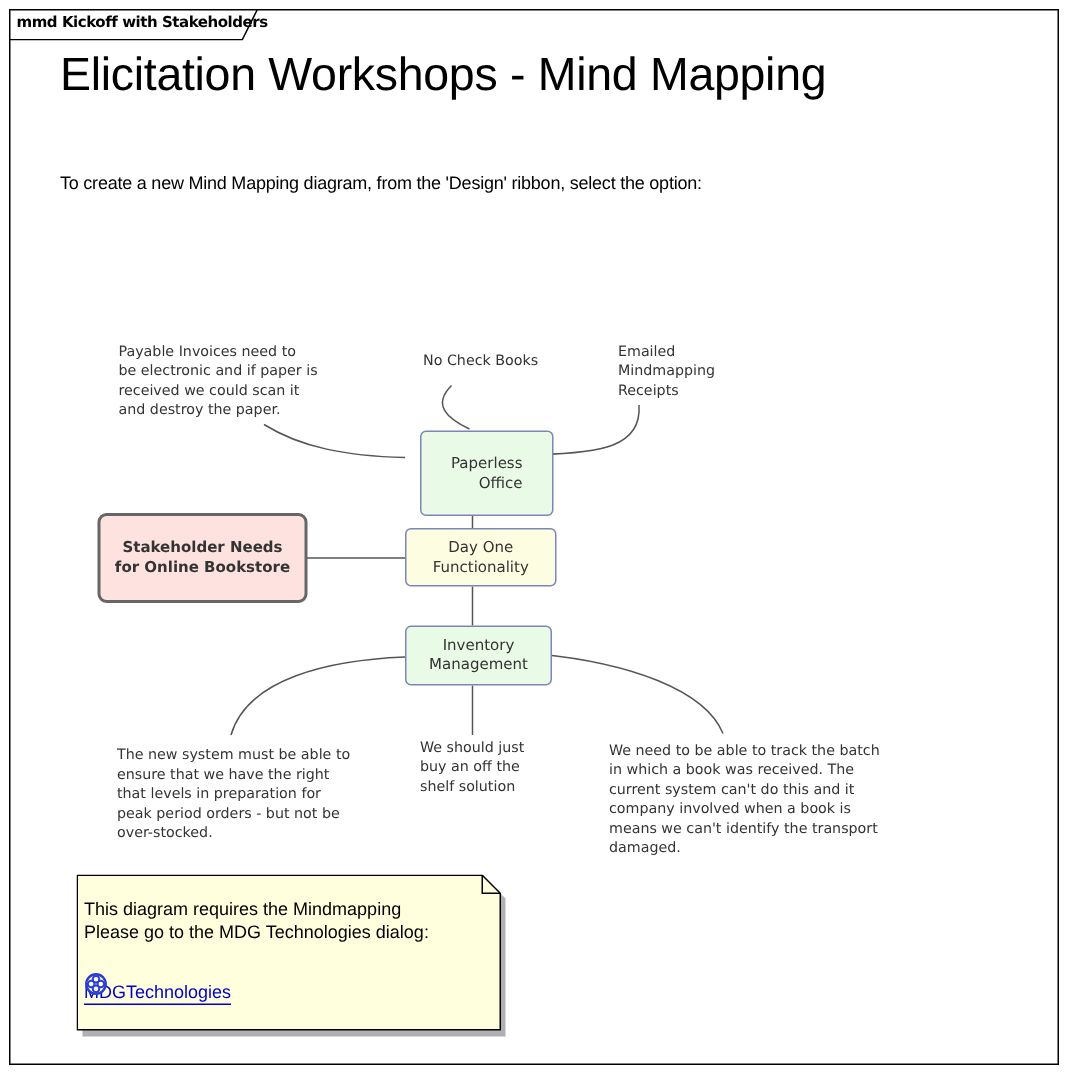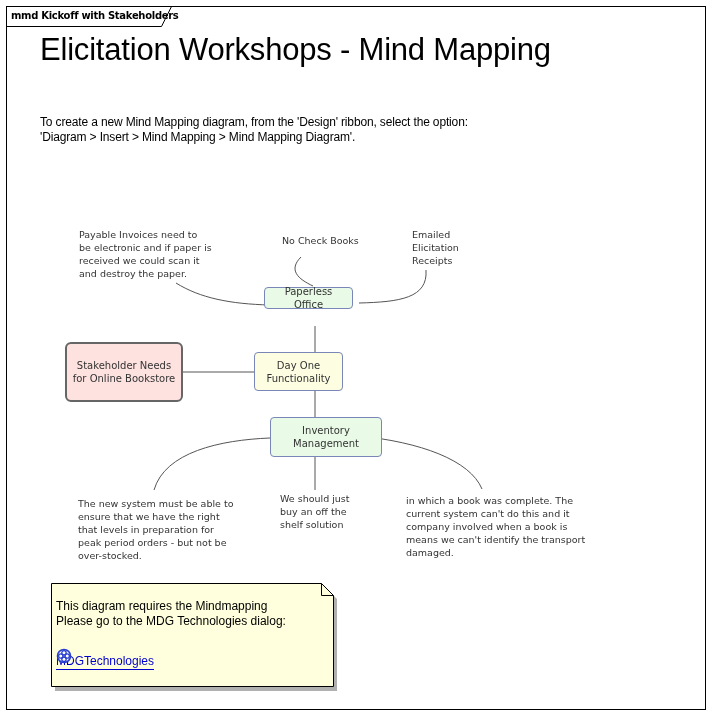--- a/index.html
+++ b/index.html
@@ -36,21 +36,20 @@
     <polyline points="0.5,20.5 155.5,20.5 165.5,0.5" fill="none" stroke="#000" stroke-width="1"></polyline>
   </svg>
   <span class="frame-tab-label">mmd Kickoff with Stakeholders</span>
 </div>
 
 <div class="title">Elicitation Workshops - Mind Mapping</div>
 
 <div class="desc">
   <div class="gap"></div>
   <p>To create a new Mind Mapping diagram, from the 'Design' ribbon, select the option:</p>
-  <p>'Diagram &gt; Insert &gt; Mind Mapping &gt; Mind Mapping Diagram'.</p>
 </div>
 
 <svg class="links" width="712" height="716">
   <g fill="none" stroke="#555" stroke-width="1">
 
     <line x1="183" y1="372" x2="270" y2="372"></line>
 
     <line x1="315" y1="326" x2="315" y2="352"></line>
 
     <line x1="315" y1="391" x2="315" y2="417"></line>
@@ -58,81 +57,82 @@
     <path d="M270,305 C230,304 200,298 176,283"></path>
     <path d="M313,286 C298,279 288,270 301,257"></path>
     <path d="M359,303 C400,302 428,298 426,270"></path>
 
     <path d="M270,438 C220,440 165,452 154,490"></path>
     <line x1="315" y1="457" x2="315" y2="490"></line>
     <path d="M359,436 C420,442 470,460 482,489"></path>
   </g>
 </svg>
 
-<div class="node central" style="left:65px; top:342px; width:118px; height:60px;">
+<div class="node central" style="left:65px; top:342px; width:140px; height:60px;font-weight:bold;">
   <div>
     <div>Stakeholder Needs</div>
     <div>for Online Bookstore</div>
   </div>
 </div>
 
-<div class="node green" style="left:264px; top:287px; width:89px; height:22px;">
+<div class="node green" style="left:280px; top:287px; width:89px; height:57px;text-align:right;">
   <div>
     <div>Paperless</div>
     <div>Office</div>
   </div>
 </div>
 
-<div class="node yellow" style="left:254px; top:352px; width:89px; height:39px;">
+<div class="node yellow" style="left:270px; top:352px; width:101px; height:39px;">
   <div>
     <div>Day One</div>
     <div>Functionality</div>
   </div>
 </div>
 
-<div class="node green" style="left:270px; top:417px; width:112px; height:40px;">
+<div class="node green" style="left:270px; top:417px; width:98px; height:40px;">
   <div>
     <div>Inventory</div>
     <div>Management</div>
   </div>
 </div>
 
 <div class="note-text" style="left:79px; top:228px;">
   <div>Payable Invoices need to</div>
   <div>be electronic and if paper is</div>
   <div>received we could scan it</div>
   <div>and destroy the paper.</div>
 </div>
 
 <div class="note-text" style="left:282px; top:234px;">
   <div>No Check Books</div>
 </div>
 
 <div class="note-text" style="left:412px; top:228px;">
   <div>Emailed</div>
-  <div>Elicitation</div>
+  <div>Mindmapping</div>
   <div>Receipts</div>
 </div>
 
 <div class="note-text" style="left:78px; top:497px;">
   <div>The new system must be able to</div>
   <div>ensure that we have the right</div>
   <div>that levels in preparation for</div>
   <div>peak period orders - but not be</div>
   <div>over-stocked.</div>
 </div>
 
 <div class="note-text" style="left:280px; top:492px;">
   <div>We should just</div>
   <div>buy an off the</div>
   <div>shelf solution</div>
 </div>
 
 <div class="note-text" style="left:406px; top:494px;">
-  <div>in which a book was complete. The</div>
+  <div>We need to be able to track the batch</div>
+  <div>in which a book was received. The</div>
   <div>current system can't do this and it</div>
   <div>company involved when a book is</div>
   <div>means we can't identify the transport</div>
   <div>damaged.</div>
 </div>
 
 <div class="note-box">
   <svg width="290" height="110">
     <polygon points="4,4 274,4 286,16 286,108 4,108" fill="#b0b0b0"></polygon>
     <polygon points="0.5,0.5 270.5,0.5 282.5,12.5 282.5,103.5 0.5,103.5" fill="#ffffdd" stroke="#000" stroke-width="1"></polygon>

